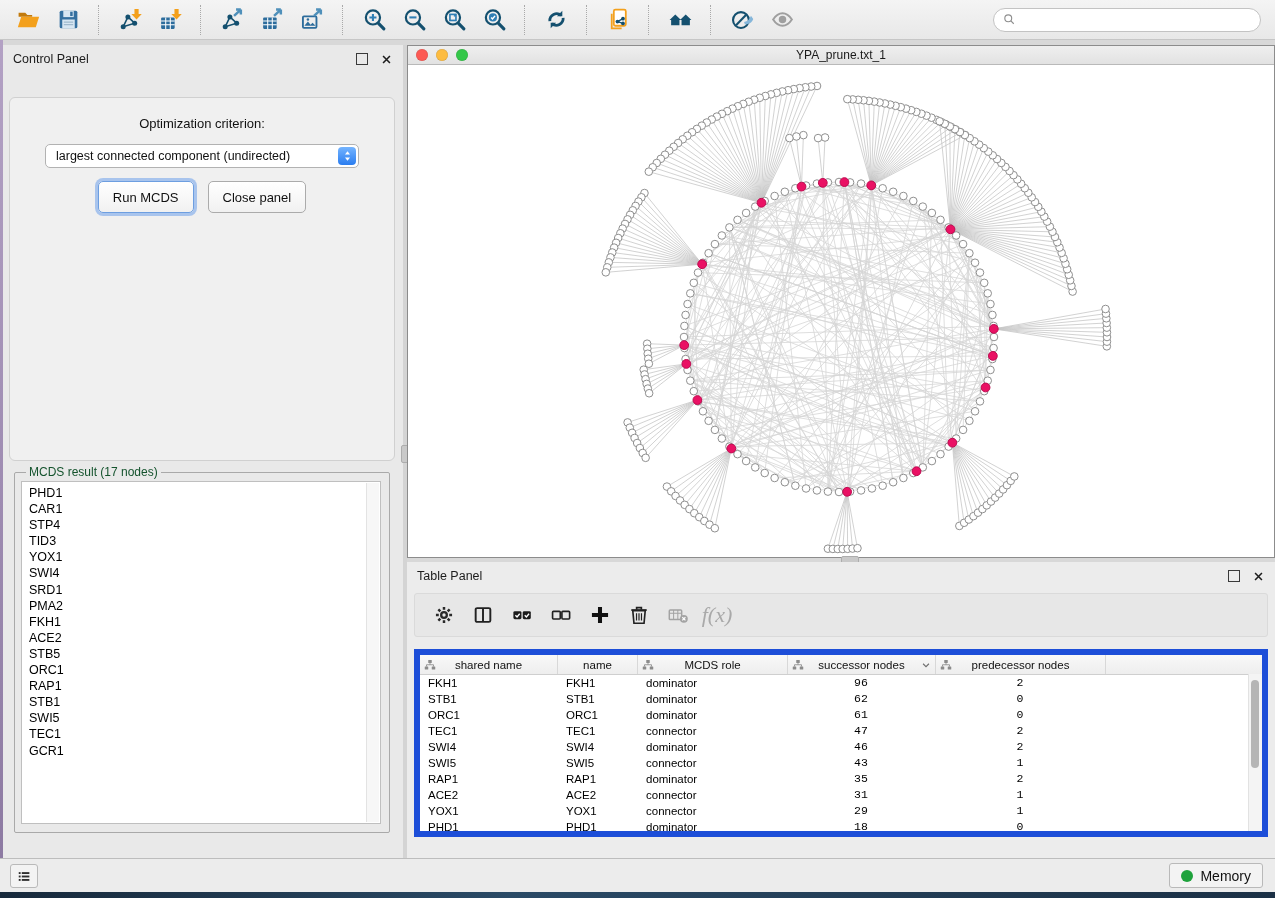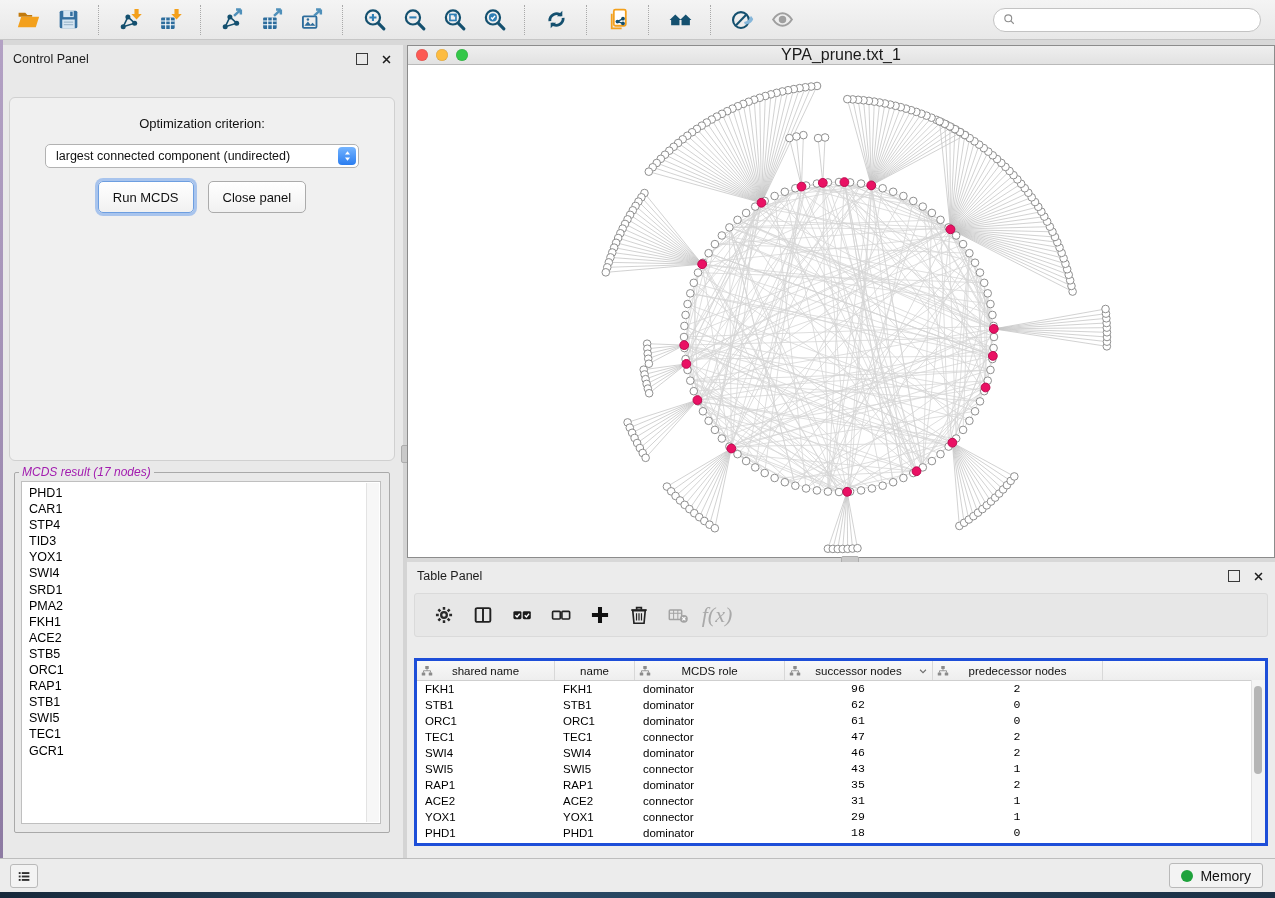--- a/index.html
+++ b/index.html
@@ -47,53 +47,53 @@
   .select-value{font-size:12.5px;padding-left:10px;color:#111;}
   .select-cap{position:absolute;right:2px;top:2px;bottom:2px;width:18px;border-radius:4px;
     background:linear-gradient(#74b4ff,#2a7df0);display:flex;align-items:center;justify-content:center;}
   .select-cap svg{width:11px;height:14px;}
   .btn-row{display:flex;justify-content:center;gap:14px;margin-top:13px;}
   .btn{height:32px;padding:0 14px;border-radius:5px;font-size:13px;color:#111;
     background:linear-gradient(#ffffff,#f1f1f1);border:1px solid #ababab;cursor:pointer;}
   .btn.focus{border-color:#6d9ee0;box-shadow:0 0 0 3px rgba(110,160,235,.55);}
   fieldset.mcds-result{position:absolute;left:11px;right:13px;top:420px;height:366px;margin:0;
     border:1px solid #a9a9a9;border-radius:2px;padding:0;}
-  fieldset.mcds-result legend{font-size:12px;color:#a21caf;margin-left:4px;padding:0 3px;font-style:italic;}
+  fieldset.mcds-result legend{font-size:12px;color:#14532d;margin-left:11px;padding:0 3px;}
   .list-box{position:absolute;left:6px;right:8px;top:2px;bottom:8px;background:#fff;
     border:1px solid #bfbfbf;overflow:hidden;}
   .list-box .track{position:absolute;top:1px;right:1px;bottom:1px;width:12px;background:#f7f7f7;
     border-left:1px solid #e3e3e3;}
   .list-items{position:absolute;left:7px;top:3px;font-size:12.5px;line-height:16.1px;color:#000;}
   
   .v-splitter{position:absolute;left:403px;top:5px;width:4px;height:813px;background:#d4d4d4;}
   .v-splitter .knob{position:absolute;left:-2px;top:400px;width:8px;height:16px;background:#c9c9c9;
     border:1px solid #adadad;border-radius:2px;}
   .h-splitter{position:absolute;left:407px;top:518px;width:868px;height:4px;background:#d8d8d8;}
   .h-splitter .knob{position:absolute;left:50%;top:-2px;width:16px;height:8px;background:#c9c9c9;
     border:1px solid #adadad;border-radius:2px;}
   
   .network-frame{position:absolute;left:407px;top:5px;width:868px;height:513px;box-sizing:border-box;
     border:1px solid #8c8c8c;background:#fff;}
   .nf-titlebar{height:18px;background:linear-gradient(#efefef,#e2e2e2);border-bottom:1px solid #b9b9b9;
     position:relative;display:flex;align-items:center;justify-content:center;}
-  .nf-title{font-size:16px;color:#1a1a1a;}
+  .nf-title{font-size:12px;color:#1a1a1a;}
   .lights{position:absolute;left:8px;top:3px;display:flex;gap:8px;}
   .light{width:12px;height:12px;border-radius:50%;box-shadow:inset 0 0 1px rgba(0,0,0,.35);}
   .nf-canvas{position:absolute;left:0;right:0;top:19px;bottom:0;background:#fff;}
   .nf-canvas svg{width:100%;height:100%;display:block;}
   
   .table-panel{position:absolute;left:407px;top:522px;width:868px;height:296px;background:#ececec;}
   .tp-toolbar{position:absolute;left:7px;right:7px;top:31px;height:44px;background:#e7e7e7;
     border:1px solid #dadada;border-radius:3px;display:flex;align-items:center;padding-left:14px;box-sizing:border-box;}
   .tp-btn{width:30px;height:30px;border:none;background:transparent;margin-right:9px;padding:2px;
     display:flex;align-items:center;justify-content:center;cursor:pointer;}
   .tp-btn svg{width:22px;height:22px;}
   .fx{font-family:"Liberation Serif","DejaVu Serif",serif;font-style:italic;font-size:22px;color:#a9a9a9;}
-  .table-wrap{position:absolute;left:7px;right:7px;top:96px;height:188px;background:#fff;
-    border:3px solid #1d4ed8;box-sizing:border-box;overflow:hidden;}
+  .table-wrap{position:absolute;left:7px;right:7px;top:87px;height:188px;background:#fff;
+    border:6px solid #1d4ed8;box-sizing:border-box;overflow:hidden;}
   .tbl-head{display:flex;height:19px;background:linear-gradient(#f8f8f8,#eeeeee);
     border-bottom:1px solid #cfcfcf;}
   .th{position:relative;display:flex;align-items:center;justify-content:center;
     border-right:1px solid #d8d8d8;box-sizing:border-box;font-size:11.5px;color:#111;}
   .th .colicon{position:absolute;left:4px;width:12px;height:12px;}
   .th .sort{position:absolute;right:4px;width:10px;height:10px;}
   .th.filler{flex:1;border-right:none;}
   .tr{display:flex;height:16px;}
   .td{box-sizing:border-box;font-size:11.5px;line-height:16px;color:#000;padding:0 8px;
     white-space:nowrap;overflow:hidden;}

